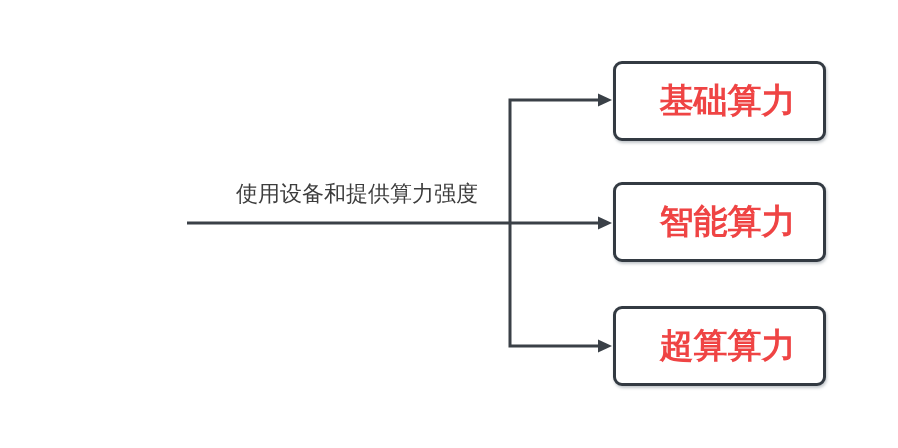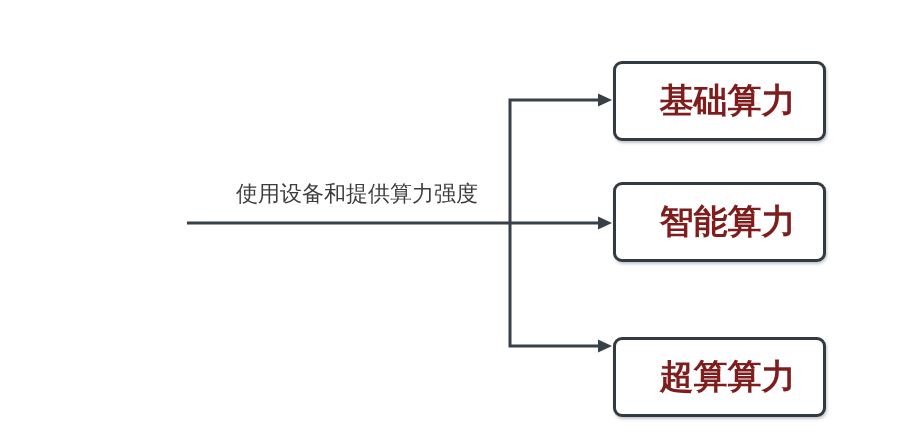--- a/index.html
+++ b/index.html
@@ -25,42 +25,42 @@
   }
   .node {
     position: absolute;
     box-sizing: border-box;
     background: #ffffff;
     border: 3px solid #333a42;
     border-radius: 9px;
     display: flex;
     align-items: center;
     justify-content: center;
-    color: #7f1d1d;
+    color: #ef4444;
     font-weight: bold;
     box-shadow: 1px 2px 3px rgba(120, 130, 140, 0.45);
     cursor: default;
     padding-left: 16px;
   }
   .node-root {
     left: 43px;
     top: 183px;
     width: 144px;
     height: 82px;
     font-size: 34px;
   }
   .node-child {
     left: 613px;
     width: 213px;
     height: 80px;
     font-size: 34px;
   }
   .node-child-1 { top: 61px; }
   .node-child-2 { top: 182px; }
-  .node-child-3 { top: 306px; margin-top: 31px; }
+  .node-child-3 { top: 306px; }
   .edge-label {
     position: absolute;
     left: 222px;
     top: 183px;
     width: 270px;
     height: 22px;
     line-height: 22px;
     text-align: center;
     font-size: 22px;
     color: #3d3d3d;

